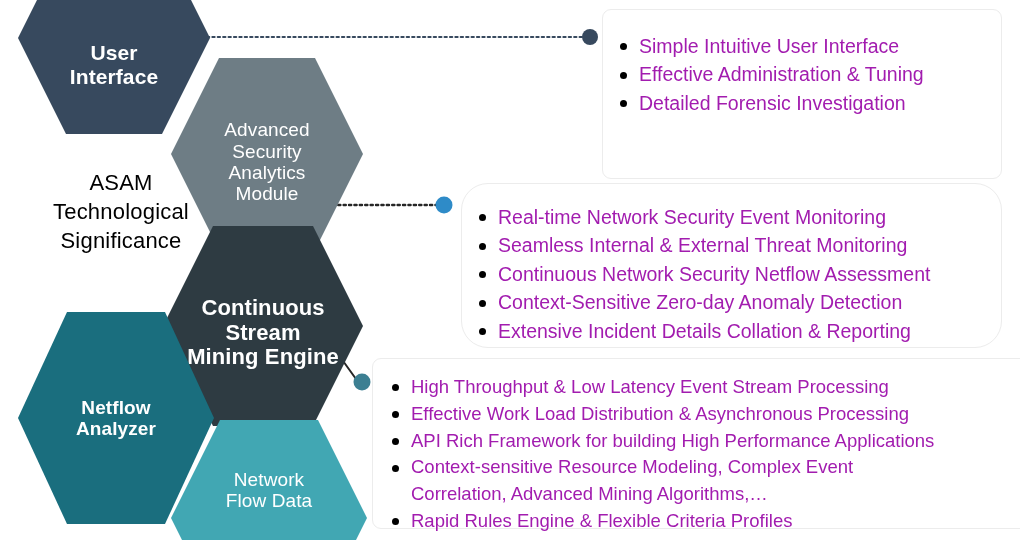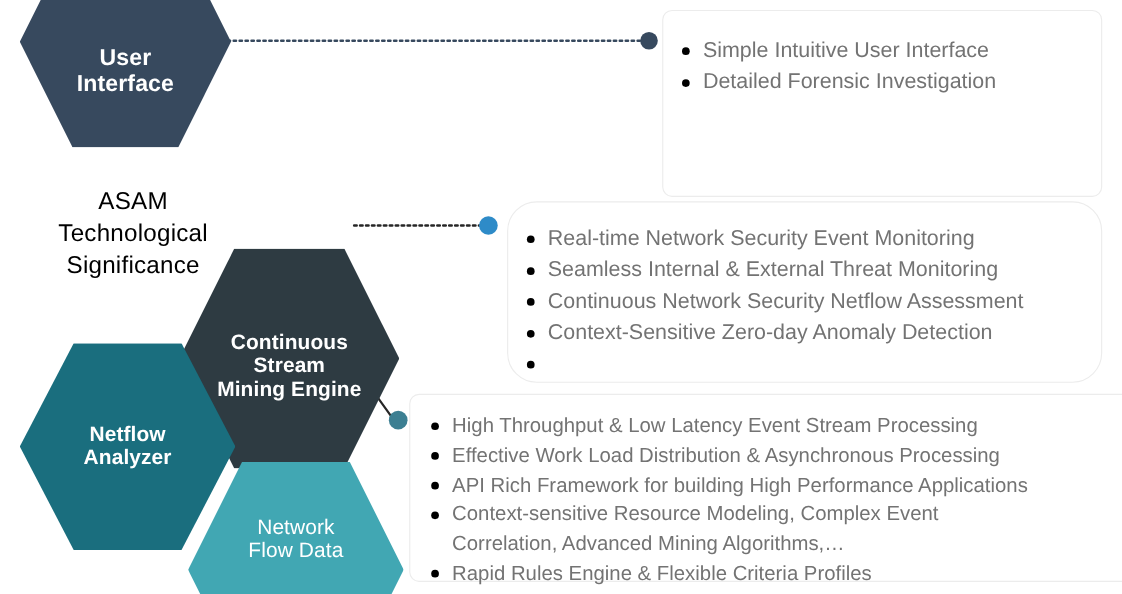--- a/index.html
+++ b/index.html
@@ -52,26 +52,26 @@
   #hex-asam-module .hex-label {
     font-size: 19px;
     font-weight: normal;
     transform: translateY(8px);
   }
 
   #hex-stream-engine {
     left: 163px; top: 226px; width: 200px; height: 200px;
   }
   #hex-stream-engine .hex-label {
-    font-size: 19px;
+    font-size: 22px;
     transform: translateY(7px);
   }
 
   #hex-netflow {
-    left: 18px;  top: 312px; width: 196px; height: 188px;
+    left: 18px;  top: 312px; width: 196px; height: 212px;
   }
   #hex-netflow .hex-label {
     font-size: 19px;
     transform: translateY(0px);
   }
 
   #hex-network-flow-data {
     left: 171px; top: 420px; width: 196px; height: 196px;
   }
   #hex-network-flow-data .hex-label {
@@ -111,21 +111,21 @@
     border: 1px solid #ececec;
     border-radius: 9px;
   }
   .panel ul {
     list-style: none;
     margin: 0;
     padding: 0;
   }
   .panel li {
     position: relative;
-    color: #737373;
+    color: #a21caf;
     padding-left: 22px;
     white-space: pre-line;
   }
   .panel li .bullet {
     position: absolute;
     left: 3px;
     top: 0.58em;
     width: 7px;
     height: 7px;
     border-radius: 50%;
@@ -170,20 +170,26 @@
       <line x1="333" y1="347" x2="356" y2="379" stroke="#262626" stroke-width="2" stroke-linecap="round"></line>
       <circle cx="362" cy="382" r="8.5" fill="#3c7f92"></circle>
     </g>
   </svg>
 
   <div class="hex" id="hex-user-interface" style="background:#37495e">
     <span class="hex-label">User
 Interface</span>
   </div>
 
+  <div class="hex" id="hex-asam-module" style="background:#6e7d85">
+    <span class="hex-label">Advanced
+Security
+Analytics
+Module</span>
+  </div>
 
   <div class="hex" id="hex-stream-engine" style="background:#2e3b42">
     <span class="hex-label">Continuous
 Stream
 Mining Engine</span>
   </div>
 
   <div class="hex" id="hex-netflow" style="background:#1a6e7e">
     <span class="hex-label">Netflow
 Analyzer</span>
@@ -194,31 +200,32 @@
 Flow Data</span>
   </div>
 
   <div id="asam-title">ASAM
 Technological
 Significance</div>
 
   <div class="panel" id="panel-ui">
     <ul>
       <li><span class="bullet"></span><span>Simple Intuitive User Interface</span></li>
+      <li><span class="bullet"></span><span>Effective Administration &amp; Tuning</span></li>
       <li><span class="bullet"></span><span>Detailed Forensic Investigation</span></li>
     </ul>
   </div>
 
   <div class="panel" id="panel-stream">
     <ul>
       <li><span class="bullet"></span><span>Real-time Network Security Event Monitoring</span></li>
       <li><span class="bullet"></span><span>Seamless Internal &amp; External Threat Monitoring</span></li>
       <li><span class="bullet"></span><span>Continuous Network Security Netflow Assessment</span></li>
       <li><span class="bullet"></span><span>Context-Sensitive Zero-day Anomaly Detection</span></li>
-      <li><span class="bullet"></span></li>
+      <li><span class="bullet"></span><span>Extensive Incident Details Collation &amp; Reporting</span></li>
     </ul>
   </div>
 
   <div class="panel" id="panel-netflow">
     <ul>
       <li><span class="bullet"></span><span>High Throughput &amp; Low Latency Event Stream Processing</span></li>
       <li><span class="bullet"></span><span>Effective Work Load Distribution &amp; Asynchronous Processing</span></li>
       <li><span class="bullet"></span><span>API Rich Framework for building High Performance Applications</span></li>
       <li><span class="bullet"></span><span>Context-sensitive Resource Modeling, Complex Event
 Correlation, Advanced Mining Algorithms,…</span></li>

